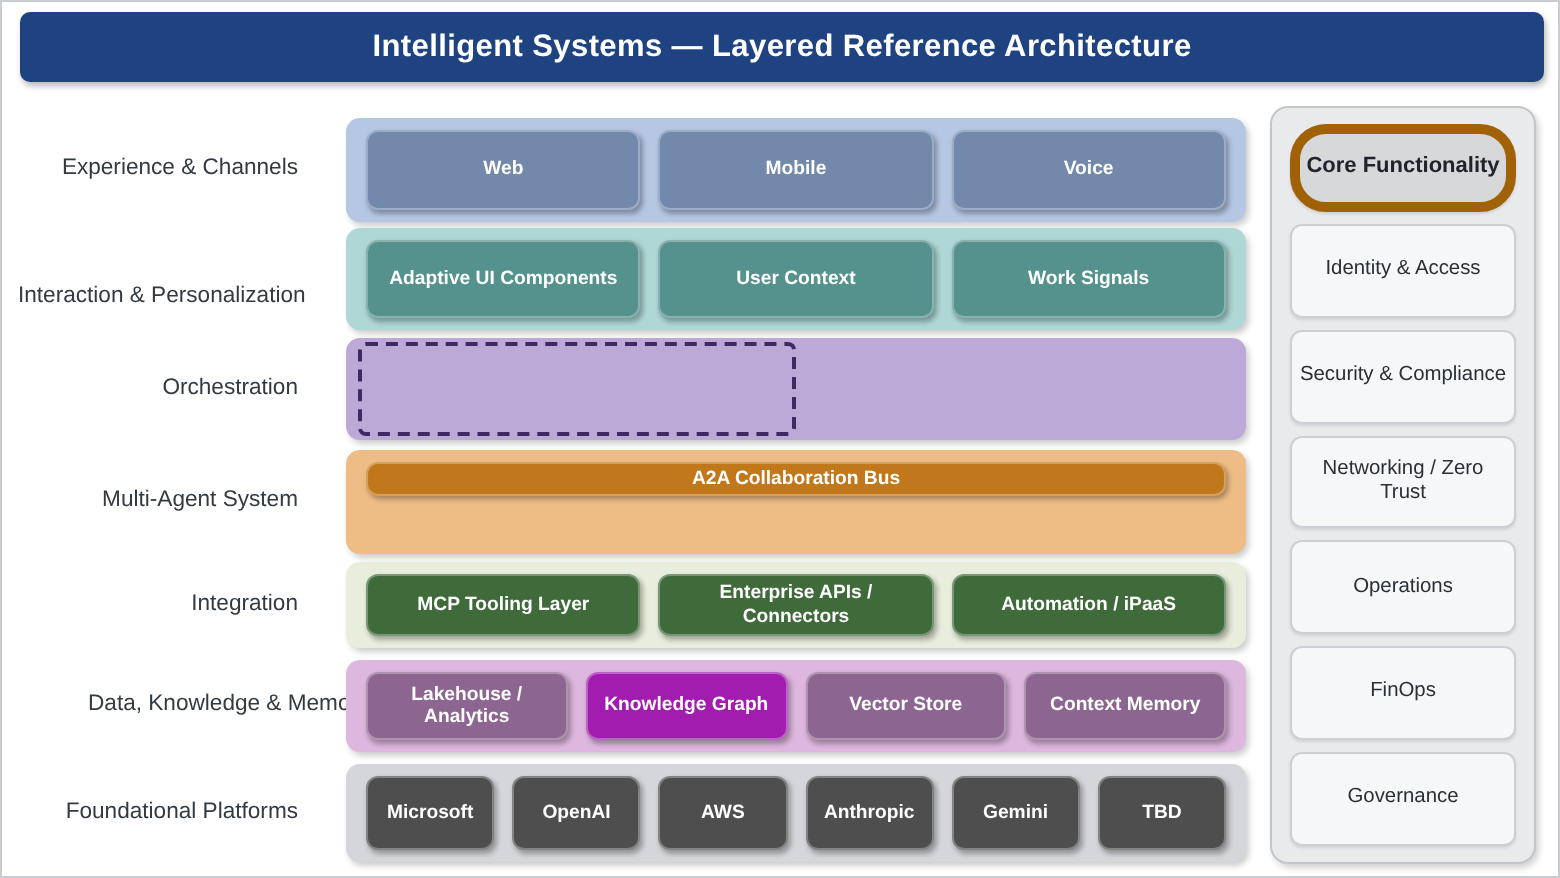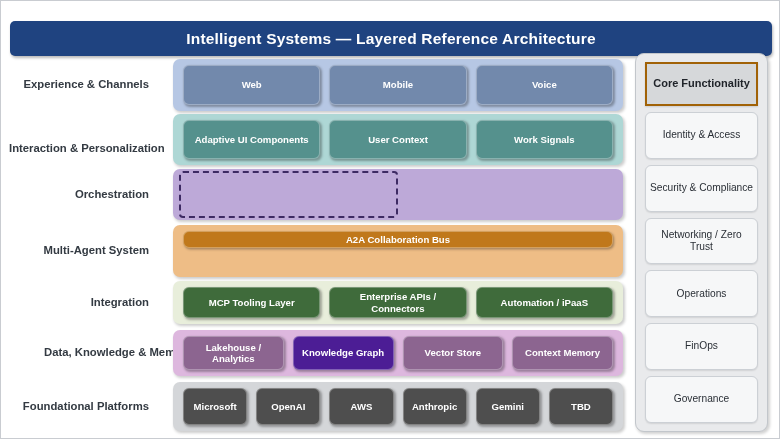--- a/index.html
+++ b/index.html
@@ -14,21 +14,21 @@
     position:absolute;inset:0;
     width:780px;height:439px;
     border:1px solid #c9ccd1;
     box-sizing:border-box;
     background:#ffffff;
   }
 
   
   .title-bar{
     position:absolute;
-    left:9px;top:20px;width:762px;height:35px;
+    left:9px;top:5px;width:762px;height:35px;
     background:#1f4380;
     border-radius:5px;
     box-shadow:1px 2px 3px rgba(0,0,0,.28);
     display:flex;align-items:center;justify-content:center;
     box-sizing:border-box;
   }
   .title-text{
     color:#ffffff;
     font-size:15.5px;
     font-weight:bold;
@@ -38,21 +38,20 @@
 
   
   .row-label{
     position:absolute;
     left:8px;width:140px;
     text-align:right;
     color:#333a42;
     font-size:11.3px;
     line-height:13px;
     white-space:nowrap;
-    font-weight:bold;
   }
 
   
   .band{
     position:absolute;
     left:172px;width:450px;
     border-radius:7px;
     box-shadow:1.5px 2px 3px rgba(0,0,0,.20);
     box-sizing:border-box;
   }
@@ -110,22 +109,22 @@
     border-radius:9px;
     box-shadow:1.5px 2px 3px rgba(0,0,0,.18);
     box-sizing:border-box;
     padding:8px 9px;
     display:flex;flex-direction:column;
     gap:6px;
   }
   .side-head{
     height:44px;
     background:#d6d8da;
-    border:2px solid #a16207;
-    border-radius:0;
+    border:5px solid #a16207;
+    border-radius:18px;
     display:flex;align-items:center;justify-content:center;
     text-align:center;
     color:#20242a;
     font-size:11px;
     font-weight:bold;
     line-height:13.5px;
     box-sizing:border-box;
     box-shadow:0 1px 1.5px rgba(0,0,0,.12);
   }
   .side-item{
@@ -180,21 +179,21 @@
           <div class="tile bus" style="background: rgb(192, 120, 27);">A2A Collaboration Bus</div>
         </div>
       </div>
       <div class="band" style="top: 280px; height: 43px; background: rgb(232, 238, 219);">
         <div class="band-inner">
           <div style="display: contents;"><div class="tile" style="background: rgb(63, 107, 59);">MCP Tooling Layer</div><div class="tile" style="background: rgb(63, 107, 59);">Enterprise APIs / Connectors</div><div class="tile" style="background: rgb(63, 107, 59);">Automation / iPaaS</div></div>
         </div>
       </div>
       <div class="band" style="top: 329px; height: 46px; background: rgb(221, 183, 222);">
         <div class="band-inner">
-          <div style="display: contents;"><div class="tile" style="background: rgb(140, 101, 144);">Lakehouse / Analytics</div><div class="tile" style="background: #4c1d95;">Knowledge Graph</div><div class="tile" style="background: rgb(140, 101, 144);">Vector Store</div><div class="tile" style="background: rgb(140, 101, 144);">Context Memory</div></div>
+          <div style="display: contents;"><div class="tile" style="background: rgb(140, 101, 144);">Lakehouse / Analytics</div><div class="tile" style="background: #a21caf;">Knowledge Graph</div><div class="tile" style="background: rgb(140, 101, 144);">Vector Store</div><div class="tile" style="background: rgb(140, 101, 144);">Context Memory</div></div>
         </div>
       </div>
       <div class="band" style="top: 381px; height: 49px; background: rgb(212, 214, 217); padding-left: 27px;">
         <div class="band-inner">
           <div style="display: contents;"><div class="tile" style="background: rgb(78, 78, 78);">Microsoft</div><div class="tile" style="background: rgb(78, 78, 78);">OpenAI</div><div class="tile" style="background: rgb(78, 78, 78);">AWS</div><div class="tile" style="background: rgb(78, 78, 78);">Anthropic</div><div class="tile" style="background: rgb(78, 78, 78);">Gemini</div><div class="tile" style="background: rgb(78, 78, 78);">TBD</div></div>
         </div>
       </div>
     </div>
 
   <div class="side-panel">

